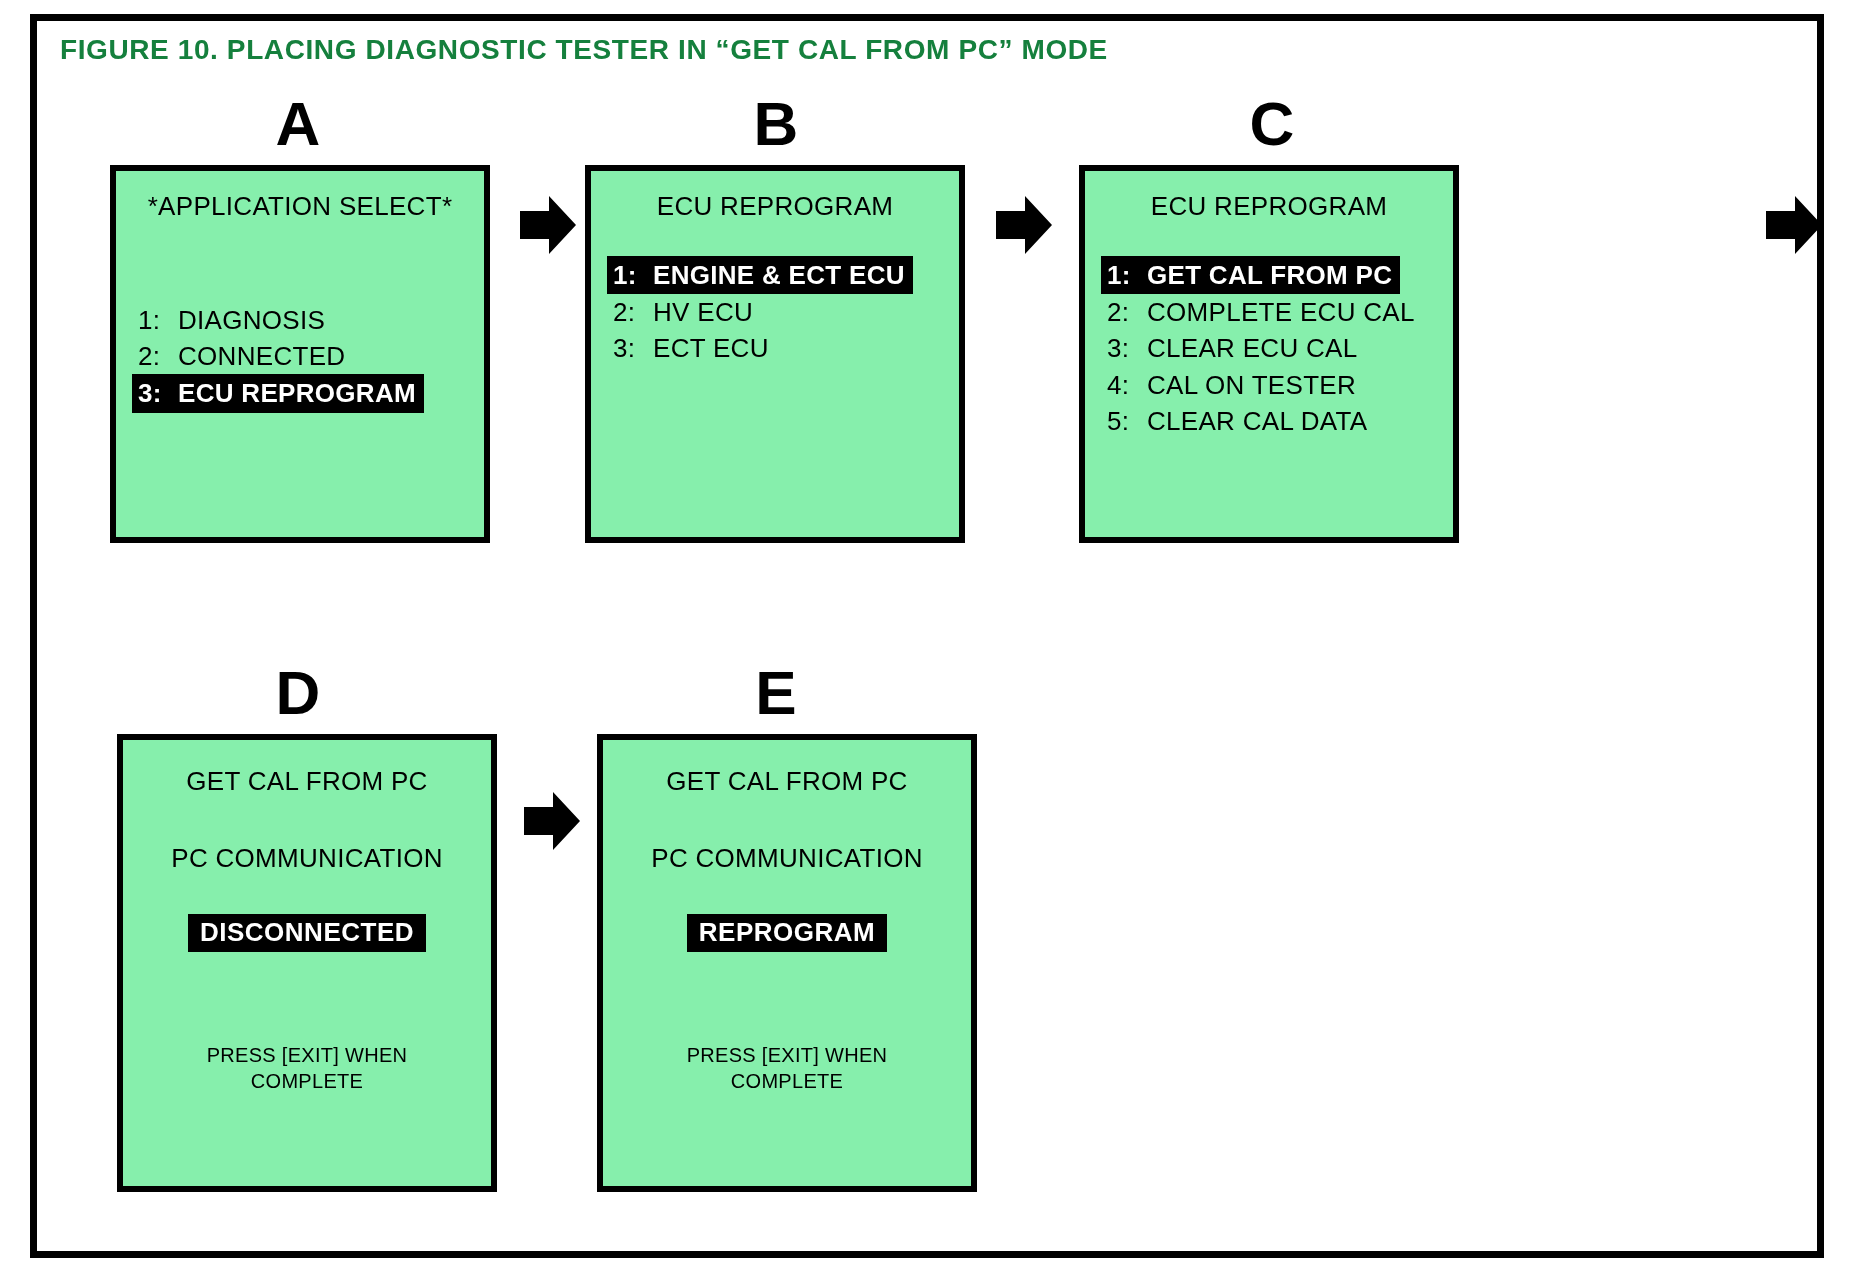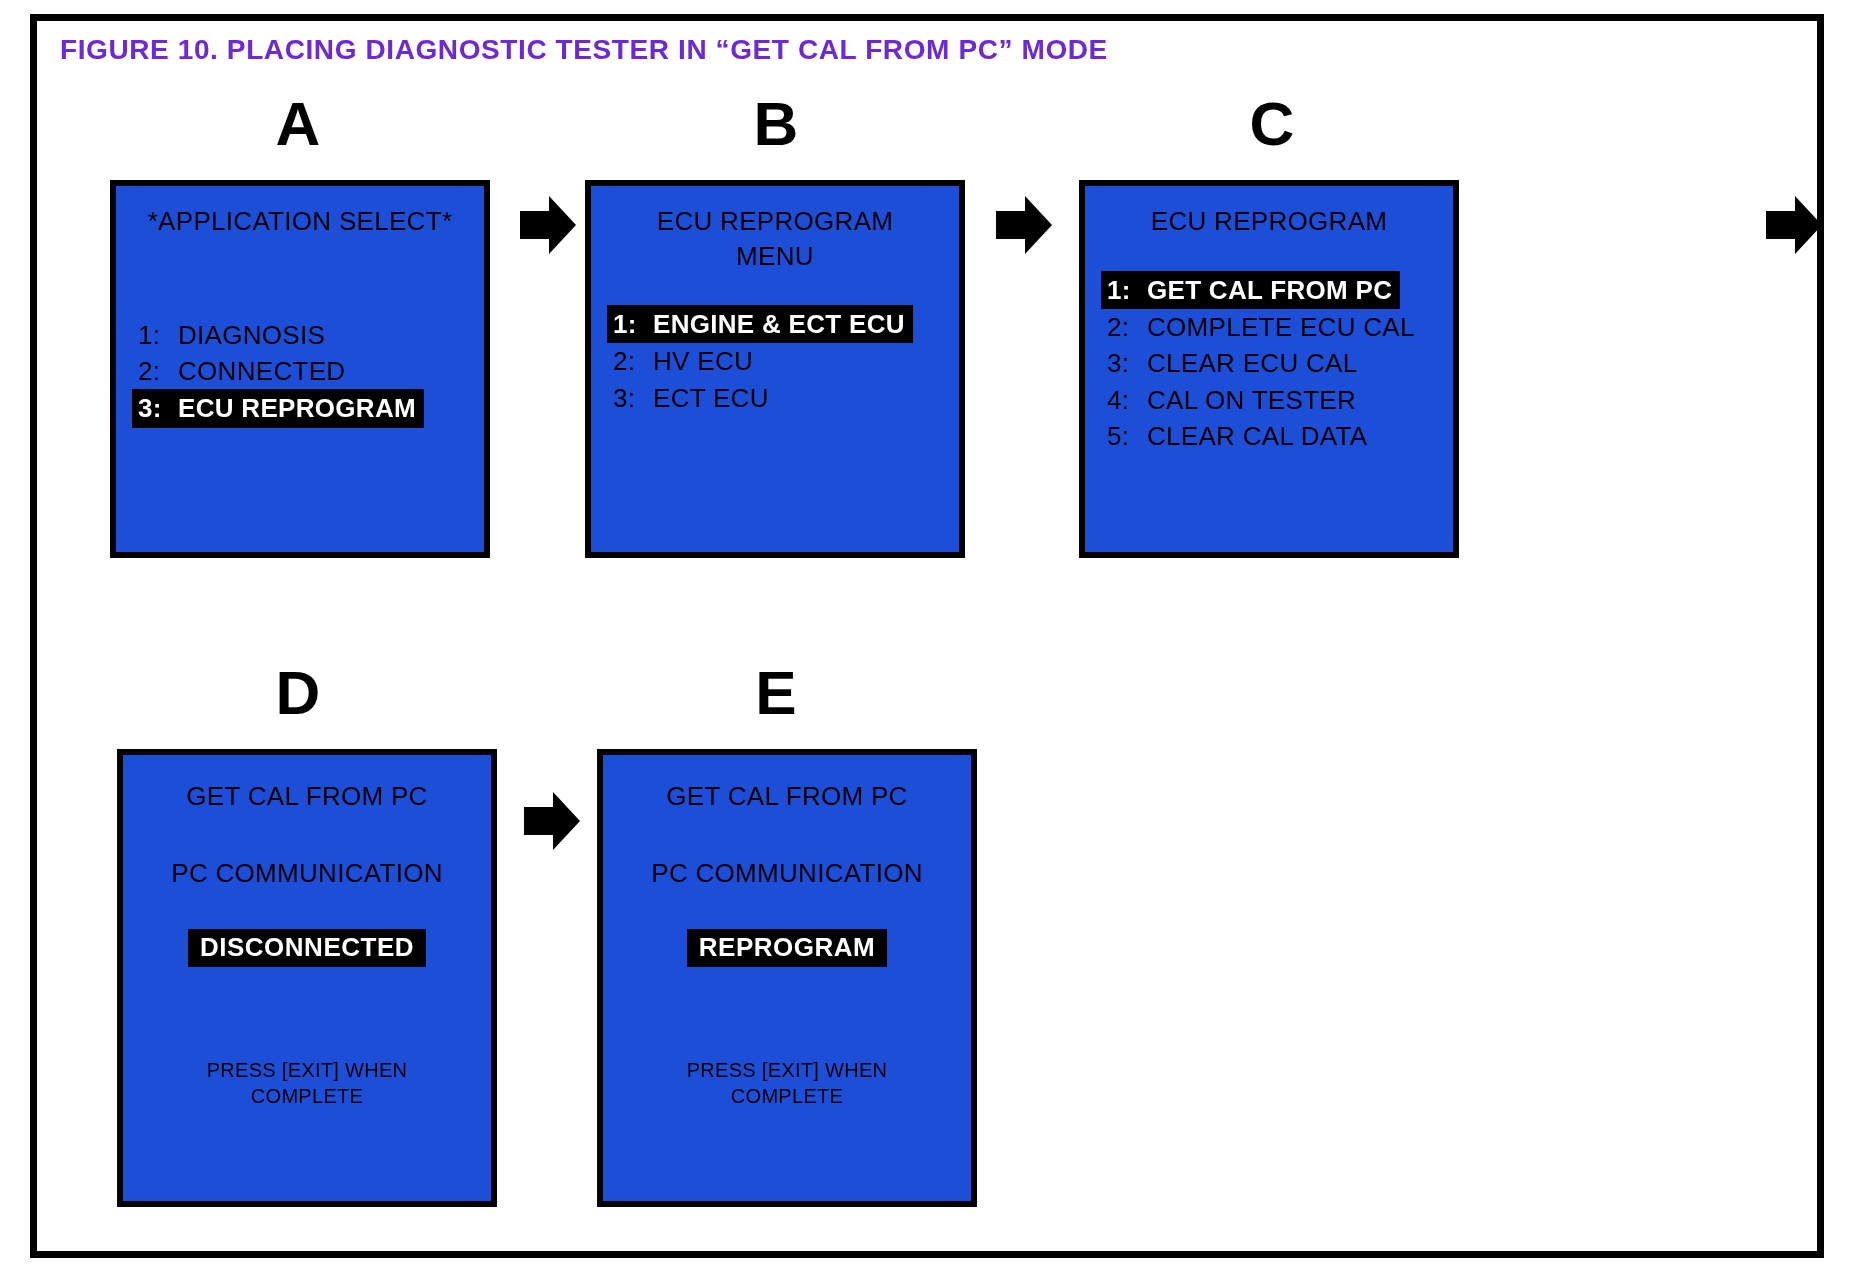--- a/index.html
+++ b/index.html
@@ -26,40 +26,39 @@
     background: #ffffff;
   }
   
   #figure-title {
     position: absolute;
     left: 60px;
     top: 34px;
     font-size: 28px;
     font-weight: 700;
     letter-spacing: 0.6px;
-    color: #6d28d9;
+    color: #15803d;
     white-space: nowrap;
   }
   
   .panel-letter {
     position: absolute;
     font-size: 62px;
     font-weight: 700;
     color: #000000;
     line-height: 1;
     text-align: center;
     width: 80px;
   }
   
   .screen {
     position: absolute;
     border: 6px solid #000000;
-    background: #1d4ed8;
+    background: #86efac;
     overflow: hidden;
-    margin-top: 15px;
   }
   .screen-inner {
     position: relative;
     width: 100%;
     height: 100%;
     padding-top: 18px;
   }
   .screen-title {
     text-align: center;
     font-size: 26px;
@@ -165,21 +164,20 @@
     <svg viewBox="0 0 56 62" preserveAspectRatio="none" aria-hidden="true">
       <polygon points="0,17 29,17 29,2 56,31 29,60 29,45 0,45" fill="#000000"></polygon>
     </svg>
   </div>
 
   <div class="panel-letter" style="left:736px; top:93px;">B</div>
 
   <div class="screen" style="left:585px; top:165px; width:380px; height:378px;">
     <div class="screen-inner">
       <div class="screen-title">ECU REPROGRAM</div>
-      <div class="screen-title">MENU</div>
       <div class="menu-block" style="margin-top:32px;">
         <div class="menu-row selected">
           <span class="idx">1:</span>
           <span>ENGINE &amp; ECT ECU</span>
         </div>
         <div class="menu-row">
           <span class="idx">2:</span>
           <span>HV ECU</span>
         </div>
         <div class="menu-row">

